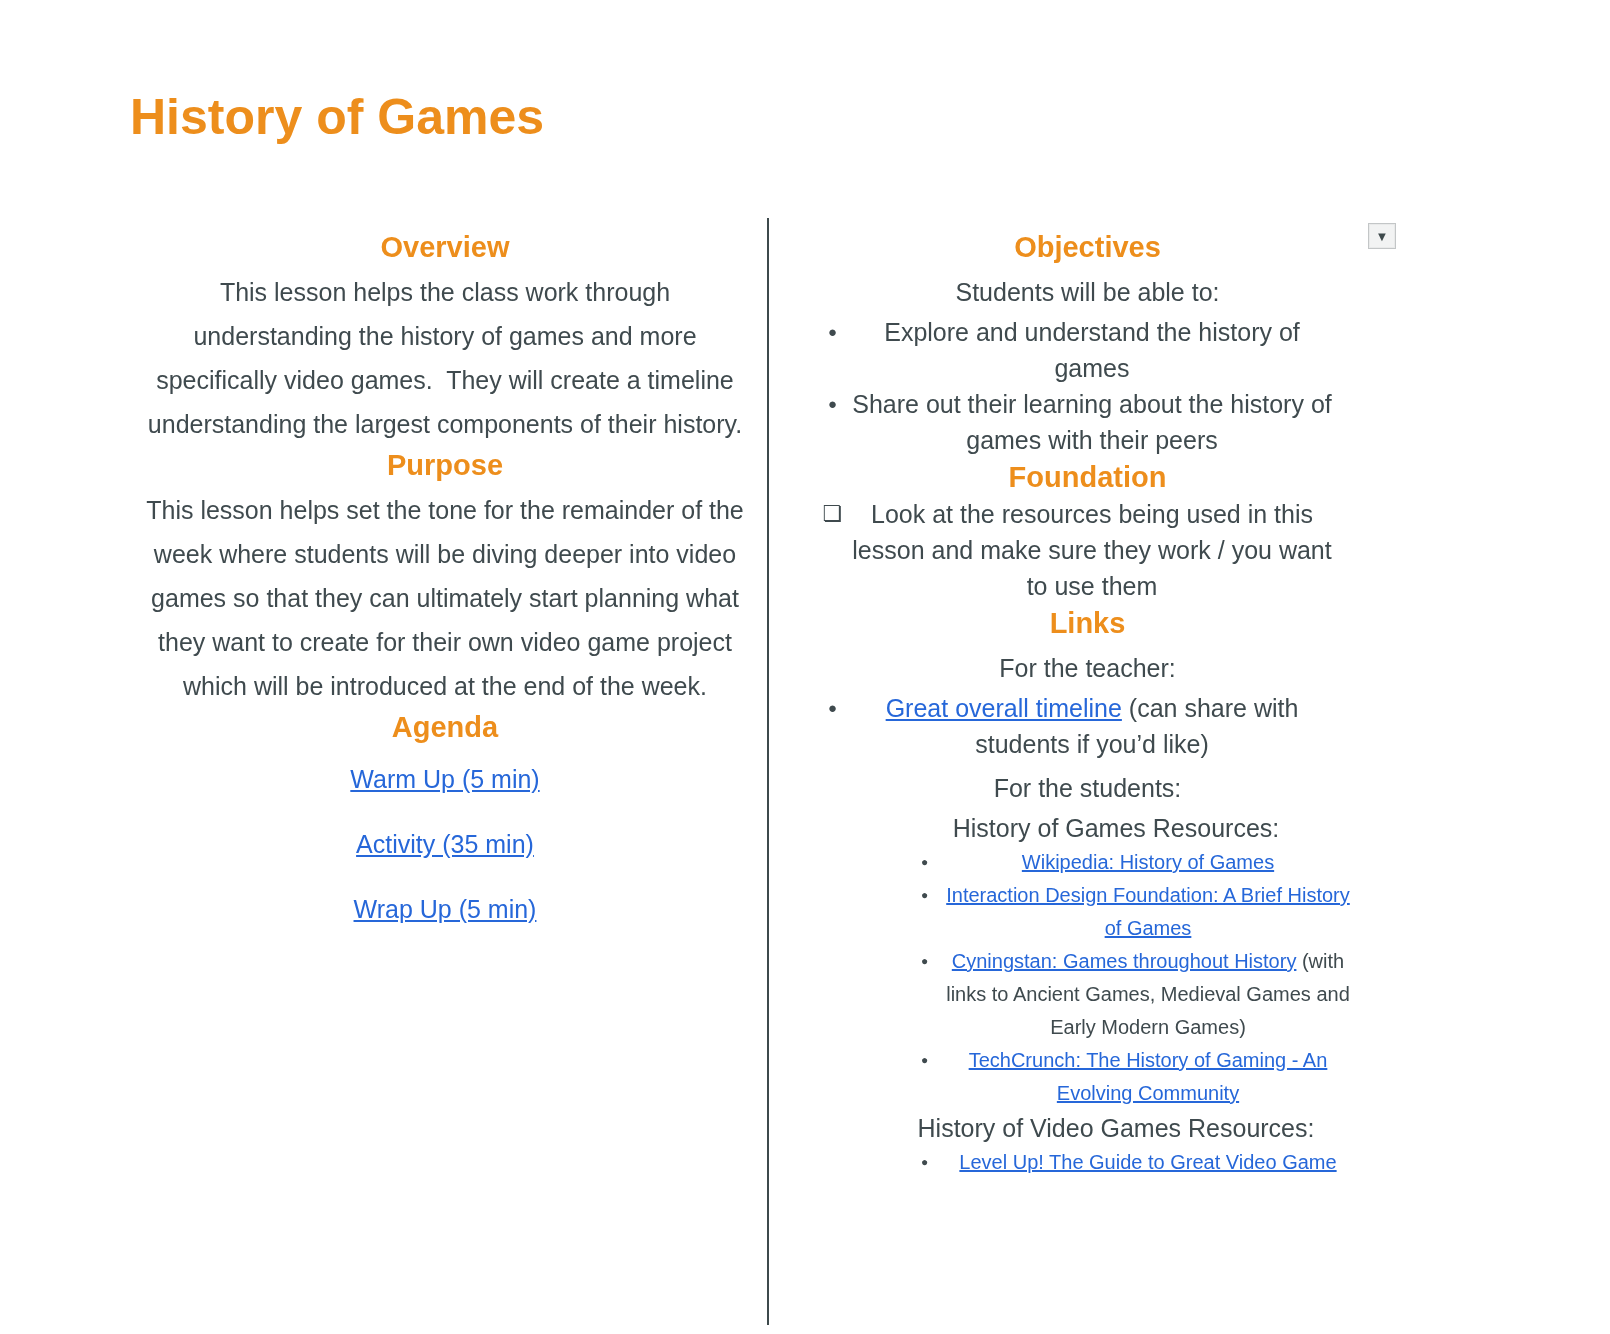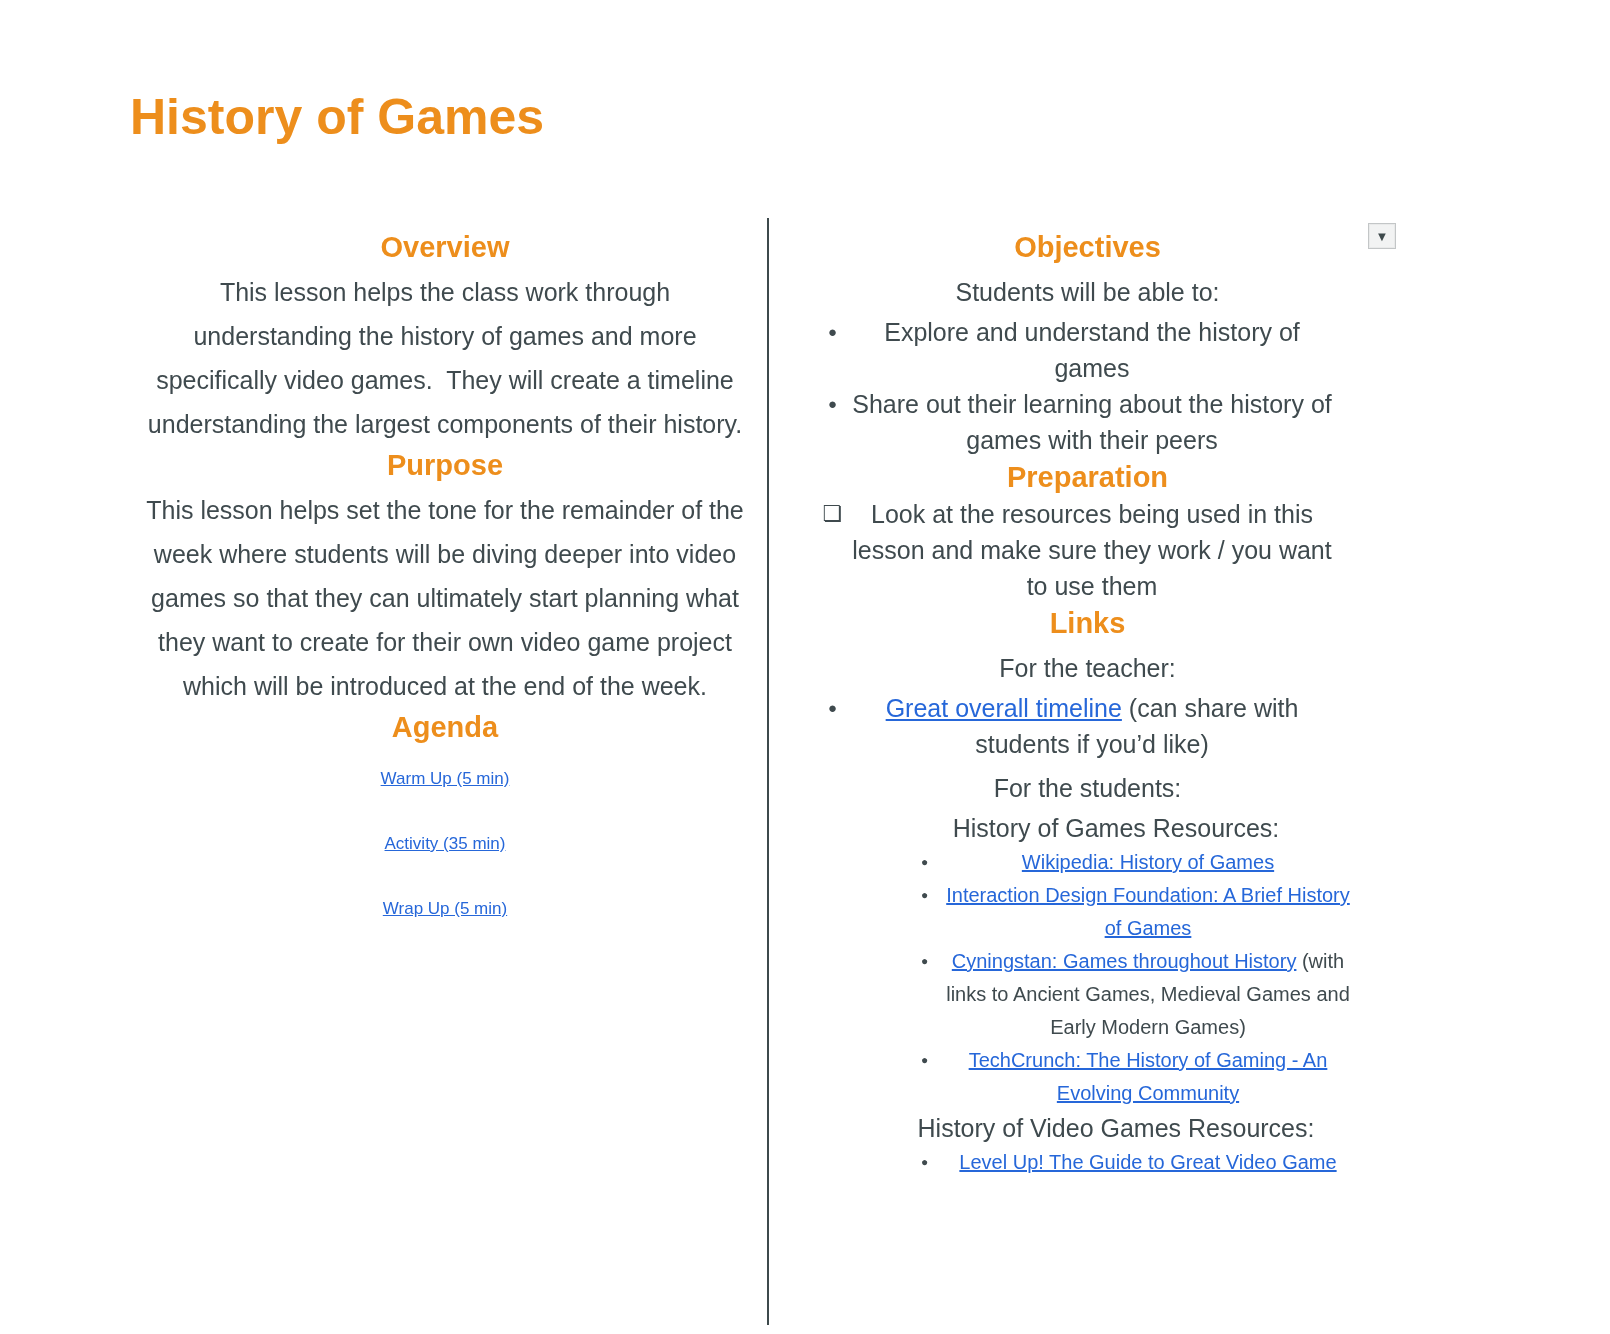--- a/index.html
+++ b/index.html
@@ -26,21 +26,21 @@
     margin:4px 0 0 0;font-size:25px;line-height:44px;color:#3F4A4E;
   }
   .prewrap{white-space:pre-wrap;}
   .mt-purpose{margin-top:74px;}
   .mt-agenda{margin-top:95px;}
   .agenda-links{margin-top:15px;}
   a.doc-link{
     color:#2667D9;text-decoration:underline;cursor:pointer;
   }
   .agenda-link{
-    display:block;font-size:17px;line-height:36px;margin-bottom:29px;
+    display:block;font-size:25px;line-height:36px;margin-bottom:29px;
   }
   ul.blist{list-style:none;margin:0;padding:0;}
   ul.blist li{
     display:flex;align-items:flex-start;
     font-size:25px;line-height:36px;
   }
   .dot{
     flex:0 0 auto;width:39px;padding-left:18px;box-sizing:content-box;
     font-size:15px;line-height:36px;color:#3F4A4E;
   }
@@ -112,21 +112,21 @@
     <li>
       <span class="dot">●</span>
       <span class="li-text">Explore and understand the history of games</span>
     </li>
     <li>
       <span class="dot">●</span>
       <span class="li-text">Share out their learning about the history of games with their peers</span>
     </li>
   </ul>
 
-  <h2 class="sec mt-prep">Preparation</h2>
+  <h2 class="sec mt-prep">Foundation</h2>
   <ul class="blist">
     <li>
       <span class="chk">❏</span>
       <span class="li-text">Look at the resources being used in this lesson and make sure they work / you want to use them</span>
     </li>
   </ul>
 
   <h2 class="sec mt-links">Links</h2>
   <p class="body-text">For the teacher:</p>
 

